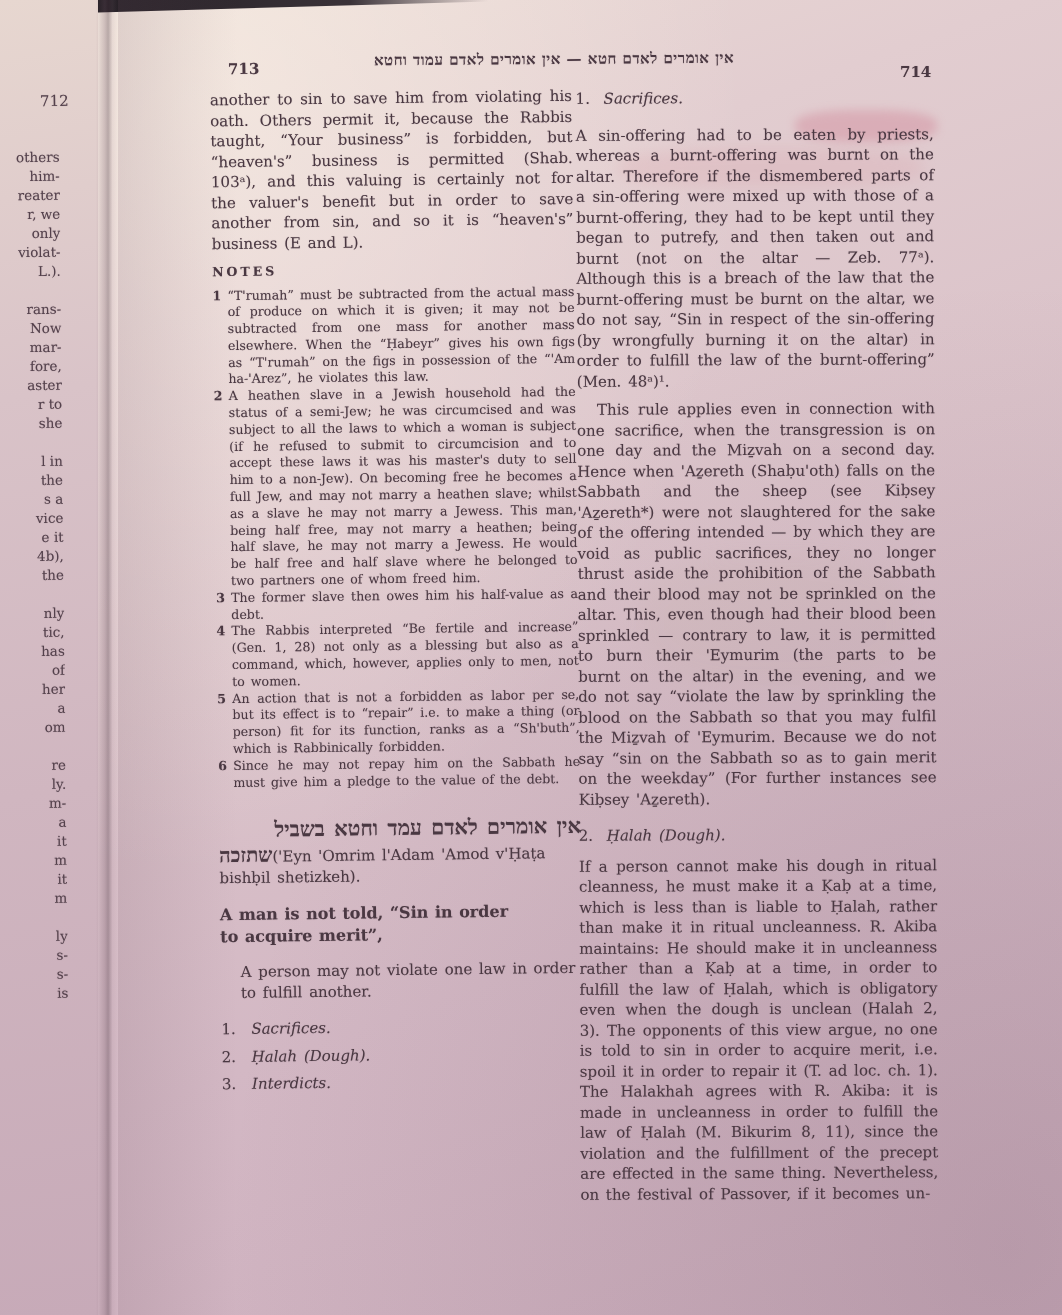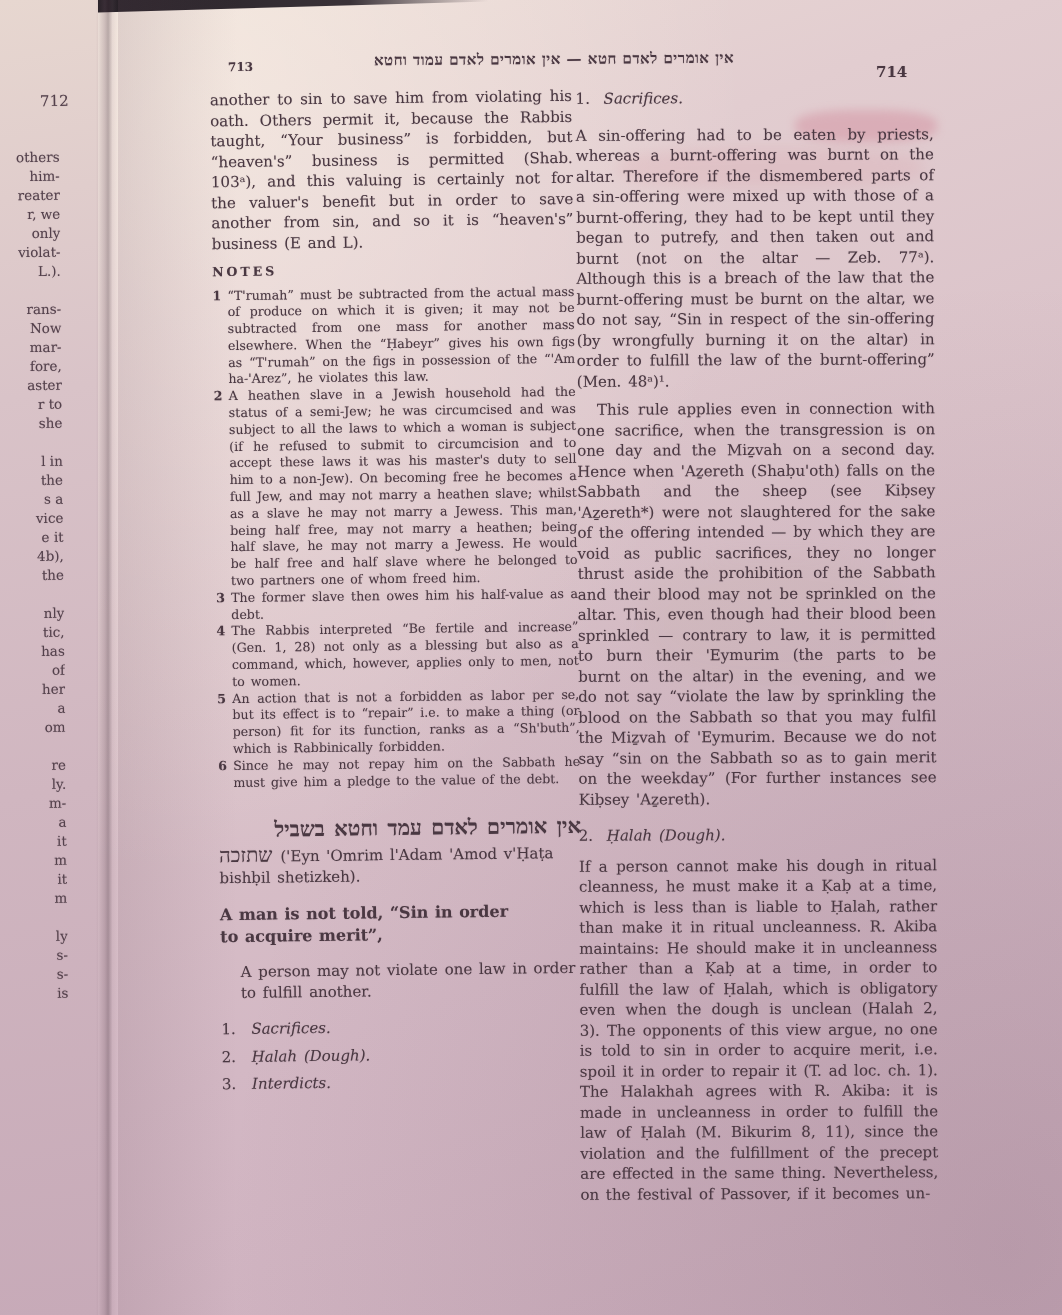--- a/index.html
+++ b/index.html
@@ -43,35 +43,35 @@
     position:absolute;left:0;top:148px;width:64px;text-align:right;
     font-size:13.5px;line-height:19px;color:#54414c;transform:rotate(-.6deg);
   }
   .edge-lines div{white-space:nowrap;overflow:hidden;}
   
   .runhead{
     position:absolute;left:368px;top:50px;width:372px;
     font-size:15px;font-weight:bold;text-align:center;direction:rtl;
     transform:rotate(-.4deg);letter-spacing:.5px;
   }
-  .pagenum-left{position:absolute;left:228px;top:60px;font-size:12px;font-weight:bold;transform:rotate(-1deg);}
-  .pagenum-right{position:absolute;left:876px;top:63px;font-size:15px;font-weight:bold;}
+  .pagenum-left{position:absolute;left:228px;top:60px;font-size:15px;font-weight:bold;transform:rotate(-1deg);}
+  .pagenum-right{position:absolute;left:900px;top:63px;font-size:15px;font-weight:bold;}
   
   .col{position:absolute;top:88px;width:362px;font-size:15px;line-height:20.5px;text-align:justify;word-spacing:2px;}
   .col-left{left:216px;transform:rotate(-.7deg);}
   .col-right{left:578px;width:358px;transform:rotate(-.25deg);}
   .para{margin:0 0 8px 0;}
   .indent{text-indent:20px;}
   .notes-head{font-size:12.5px;letter-spacing:3px;font-weight:bold;margin:8px 0 5px 0;}
   .note{position:relative;font-size:12.6px;line-height:16.8px;padding-left:15px;margin:0;}
   .note .n{position:absolute;left:0;top:0;font-weight:bold;}
   .heb-entry{margin-top:26px;direction:rtl;text-align:right;}
   .heb-l1{font-size:21px;font-weight:bold;line-height:26px;}
   .heb-l2{direction:ltr;text-align:left;margin-top:2px;font-size:15px;}
-  .heb-l2 .heb-w{font-size:20px;font-weight:normal;margin-right:8px;}
+  .heb-l2 .heb-w{font-size:20px;font-weight:bold;}
   .heb-l3{direction:ltr;text-align:left;font-size:15px;}
   .entry-title{font-weight:bold;font-size:16px;line-height:22px;text-align:left;margin-top:16px;word-spacing:1px;}
   .entry-summary{margin-top:14px;padding-left:20px;text-align:left;}
   .toc{margin-top:16px;}
   .toc-item{margin-top:7px;}
   .toc-item .no{display:inline-block;width:30px;}
   .toc-item .lbl{font-style:italic;}
   .sec-head{font-style:italic;margin:0 0 16px 0;}
   .sec-head .no{font-style:normal;display:inline-block;width:28px;}
   .sec-head2{font-style:italic;margin:16px 0 10px 0;}

